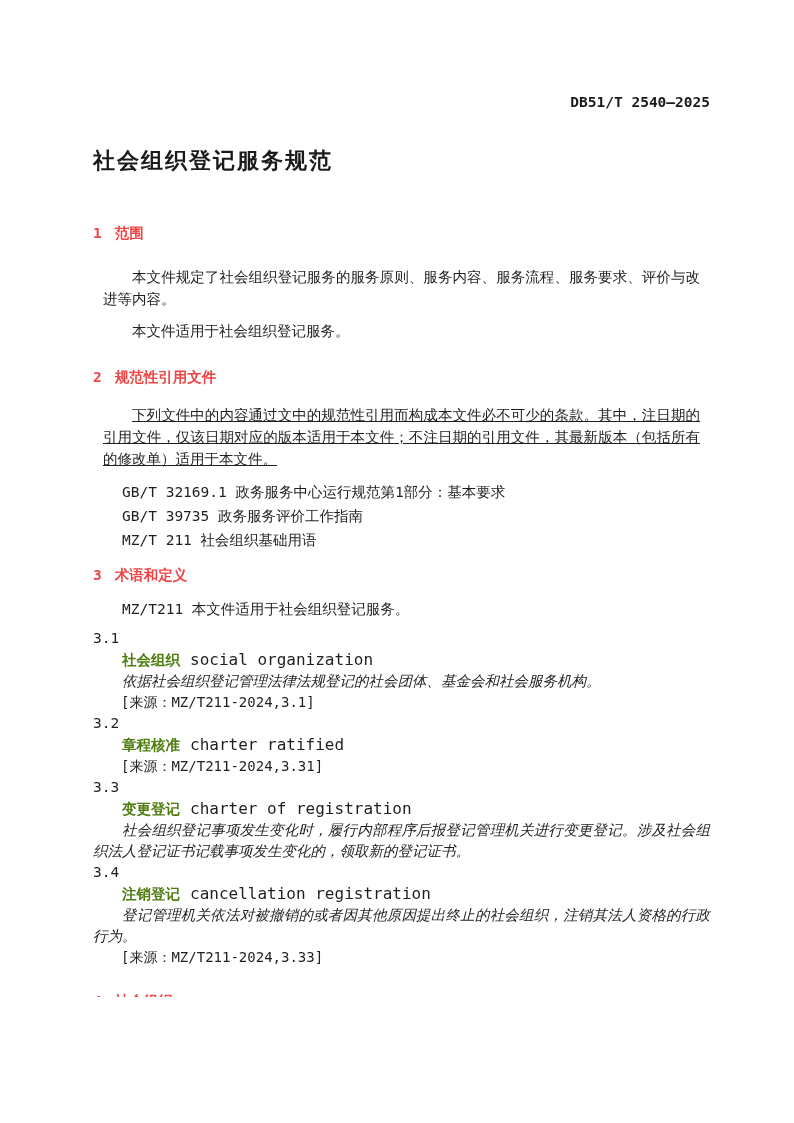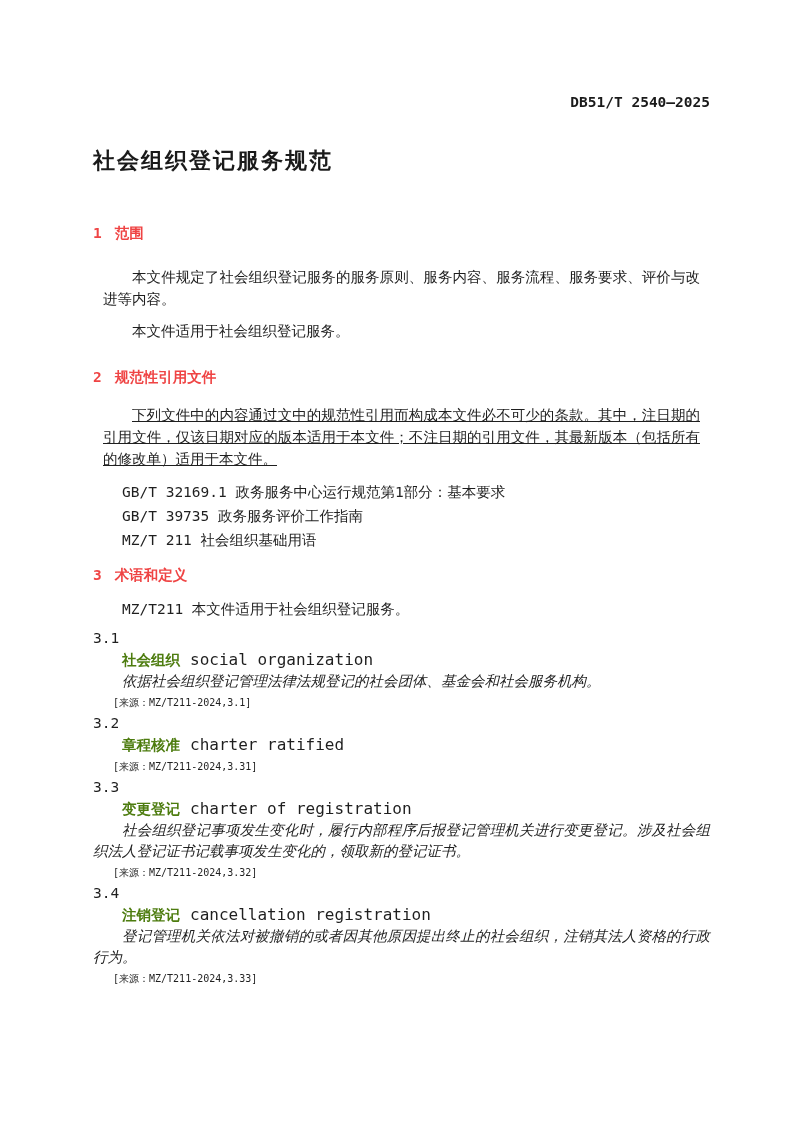--- a/index.html
+++ b/index.html
@@ -98,21 +98,21 @@
     }
     .term-def {
       margin: 0;
       text-indent: 2em;
       text-align: justify;
       font-style: italic;
     }
     .term-source {
       padding-left: 2em;
       font-family: "DejaVu Sans Mono", "Liberation Serif", monospace;
-      font-size: 10px;
+      font-size: 14px;
     }
     .page-number {
       position: absolute;
       top: 1028px;
       right: 88px;
       font-family: "DejaVu Sans Mono", "Liberation Serif", monospace;
       font-size: 13px;
       color: #333;
     }
   </style>
@@ -164,21 +164,20 @@
       </div>
       <div class="term-source">[来源：MZ/T211-2024,3.31]</div>
     </div>
 
     <div>
       <div class="term-number">3.3</div>
       <div class="term-name">
         <span class="zh">变更登记</span><span class="en">charter of registration</span>
       </div>
       <p class="term-def">社会组织登记事项发生变化时，履行内部程序后报登记管理机关进行变更登记。涉及社会组织法人登记证书记载事项发生变化的，领取新的登记证书。</p>
-      <div class="term-source">[来源：MZ/T211-2024,3.32]</div>
     </div>
 
     <div>
       <div class="term-number">3.4</div>
       <div class="term-name">
         <span class="zh">注销登记</span><span class="en">cancellation registration</span>
       </div>
       <p class="term-def">登记管理机关依法对被撤销的或者因其他原因提出终止的社会组织，注销其法人资格的行政行为。</p>
       <div class="term-source">[来源：MZ/T211-2024,3.33]</div>
     </div>

